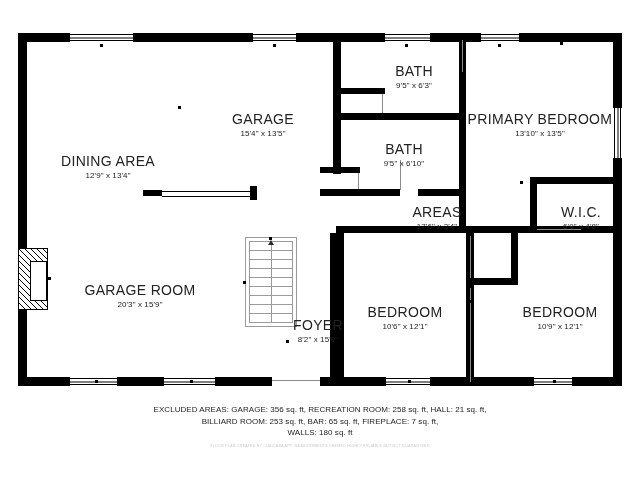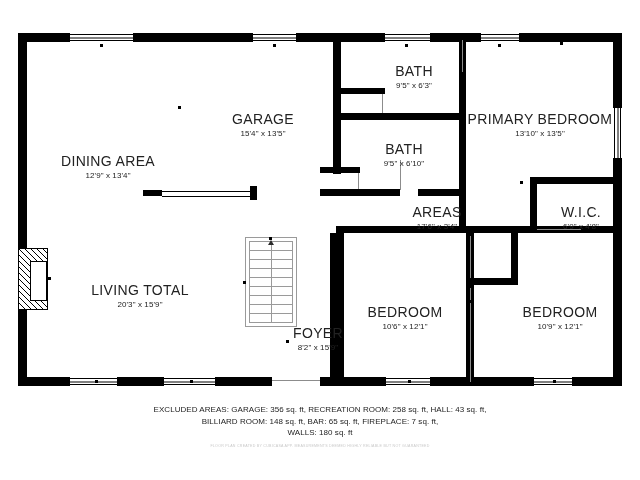--- a/index.html
+++ b/index.html
@@ -368,41 +368,41 @@
       <span class="rl-name">AREAS</span>
       <span class="rl-dim">17'6" x 3'4"</span>
     </div>
 
     <div class="room-label" style="left:581px; top:203px;">
       <span class="rl-name">W.I.C.</span>
       <span class="rl-dim">6'9" x 4'8"</span>
     </div>
 
     <div class="room-label" style="left:140px; top:281px;">
-      <span class="rl-name">LIVING TOTAL</span>
+      <span class="rl-name">GARAGE ROOM</span>
       <span class="rl-dim">20'3" x 15'9"</span>
     </div>
 
-    <div class="room-label" style="left:318px; top:316px;margin-top:8px;">
+    <div class="room-label" style="left:318px; top:316px;">
       <span class="rl-name">FOYER</span>
       <span class="rl-dim">8'2" x 15'9"</span>
     </div>
 
     <div class="room-label" style="left:405px; top:303px;">
       <span class="rl-name">BEDROOM</span>
       <span class="rl-dim">10'6" x 12'1"</span>
     </div>
 
     <div class="room-label" style="left:560px; top:303px;">
       <span class="rl-name">BEDROOM</span>
       <span class="rl-dim">10'9" x 12'1"</span>
     </div>
 
   </div>
 
   <div id="summary-block">
-    <div class="summary-line">EXCLUDED AREAS: GARAGE: 356 sq. ft, RECREATION ROOM: 258 sq. ft, HALL: 43 sq. ft,</div>
-    <div class="summary-line">BILLIARD ROOM: 148 sq. ft, BAR: 65 sq. ft, FIREPLACE: 7 sq. ft,</div>
+    <div class="summary-line">EXCLUDED AREAS: GARAGE: 356 sq. ft, RECREATION ROOM: 258 sq. ft, HALL: 21 sq. ft,</div>
+    <div class="summary-line">BILLIARD ROOM: 253 sq. ft, BAR: 65 sq. ft, FIREPLACE: 7 sq. ft,</div>
     <div class="summary-line">WALLS: 180 sq. ft</div>
     <div id="summary-disclaimer">FLOOR PLAN CREATED BY CUBICASA APP. MEASUREMENTS DEEMED HIGHLY RELIABLE BUT NOT GUARANTEED</div>
   </div>
 
 </div>
 
 </body></html>

